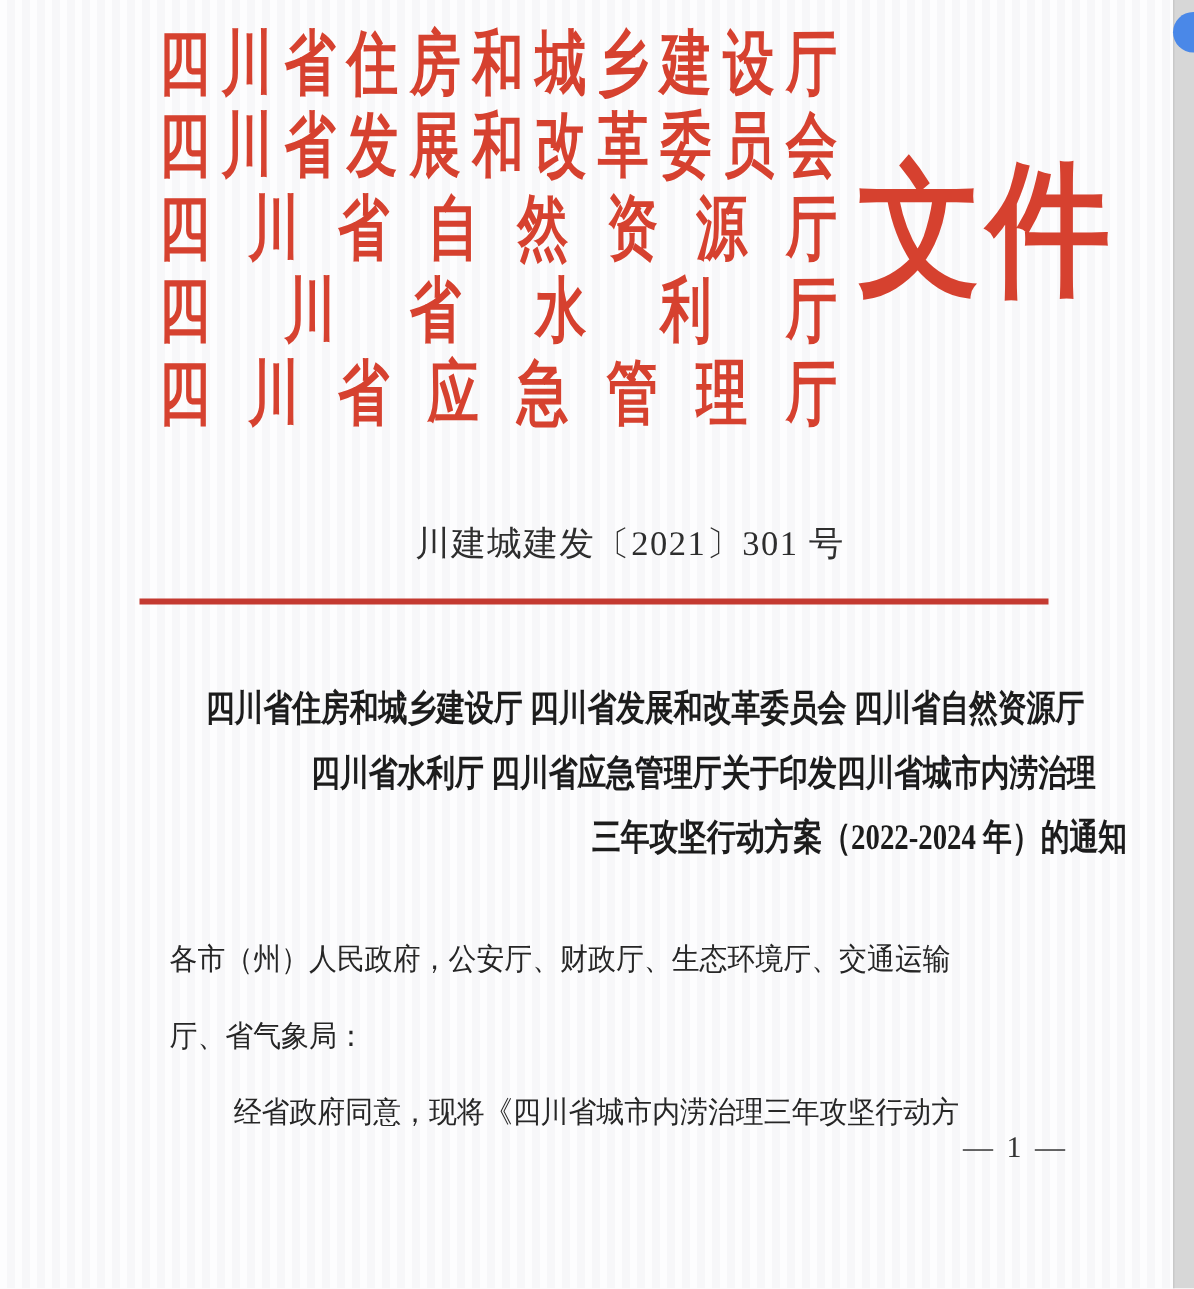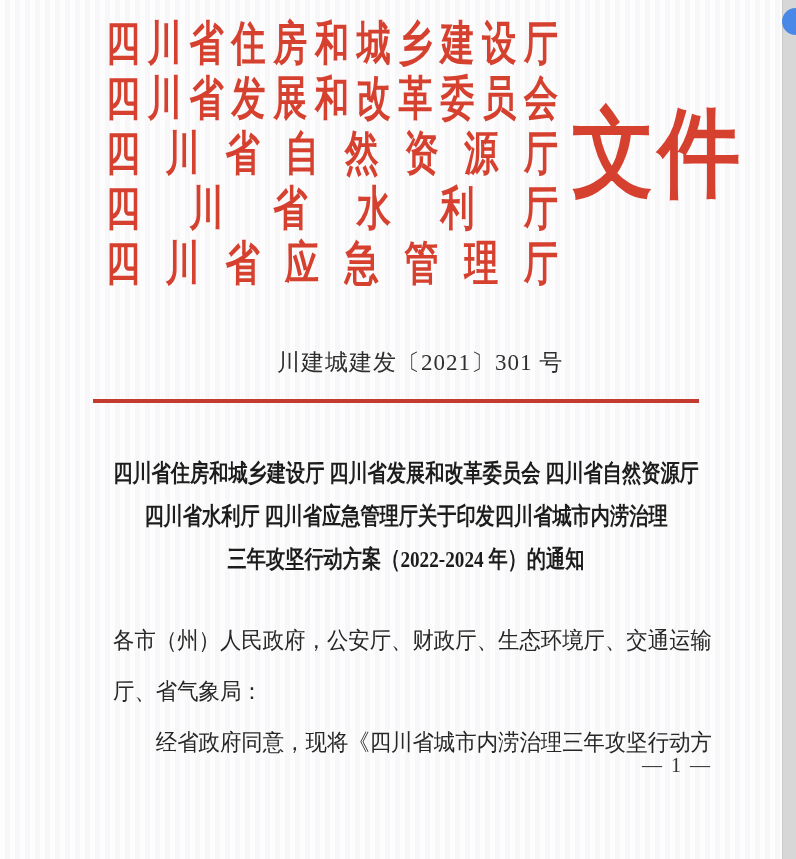--- a/index.html
+++ b/index.html
@@ -86,39 +86,39 @@
   }
 
   
   .title-block {
     position: absolute;
     top: 452px;
     left: 16px;
     width: 780px;
     display: flex;
     flex-direction: column;
-    align-items: center;
+    align-items: flex-end;
     font-weight: bold;
     color: #1c1c1c;
   }
   .title-line {
     font-size: 24px;
     line-height: 43px;
     white-space: nowrap;
     transform: scaleX(0.8);
     transform-origin: center;
   }
 
   
   .body-text {
     position: absolute;
     top: 615px;
     left: 113px;
     width: 640px;
-    font-size: 23px;
+    font-size: 20px;
     color: #262626;
   }
   .body-line {
     height: 51px;
     line-height: 51px;
     white-space: nowrap;
     transform: scaleX(0.93);
     transform-origin: left center;
   }
   .body-line.indent { padding-left: 46px; }

